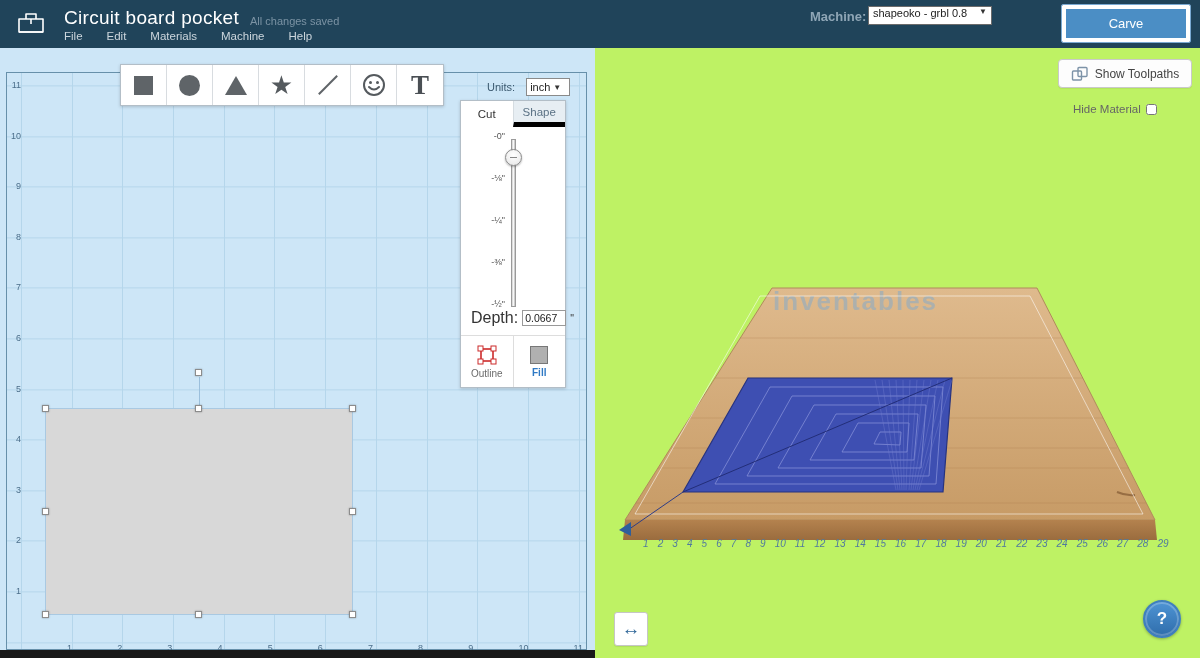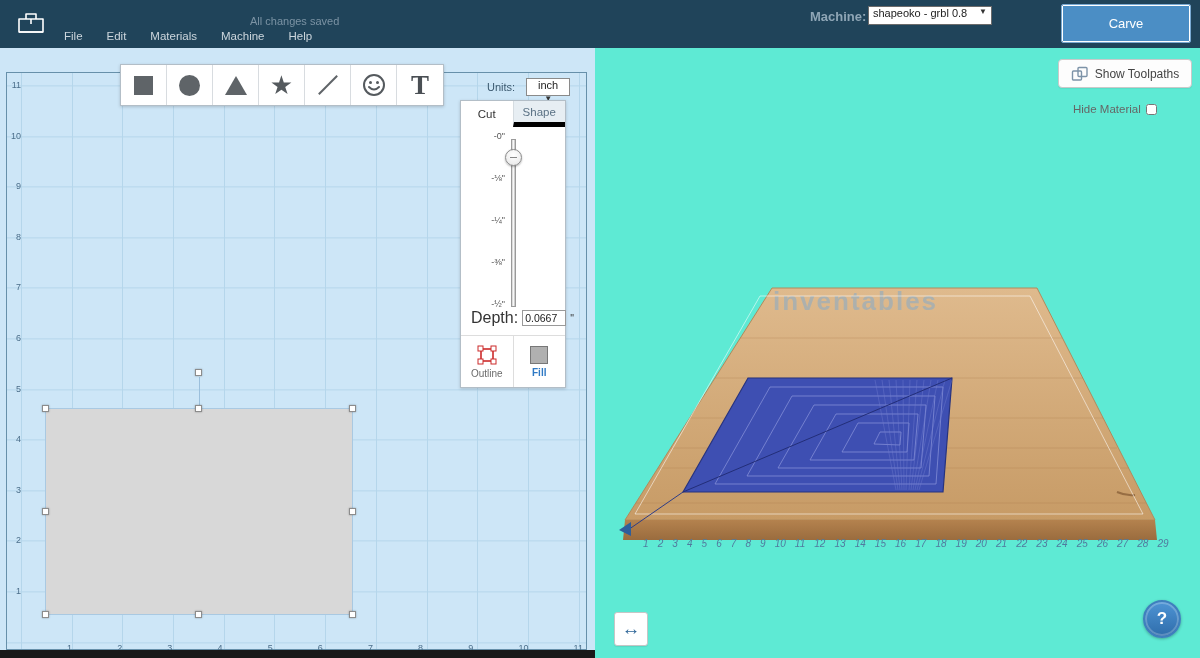--- a/index.html
+++ b/index.html
@@ -10,21 +10,21 @@
   .header { position:absolute; left:0; top:0; width:1200px; height:48px; background:#20445a; }
   .logo { position:absolute; left:16px; top:10px; width:30px; height:26px; }
   .title { position:absolute; left:64px; top:7px; font-size:19px; font-weight:400; color:#ffffff; letter-spacing:.3px; cursor:pointer; }
   .status { position:absolute; left:250px; top:15px; font-size:11px; color:#7b93a4; }
   .menu { position:absolute; left:64px; top:30px; display:flex; gap:24px; }
   .menu-item { font-size:11.5px; color:#ccd6dd; cursor:pointer; }
   .machine-label { position:absolute; left:810px; top:9px; font-size:13px; font-weight:bold; color:#8fa6b6; }
   .machine-select { position:absolute; left:868px; top:6px; width:124px; height:19px; background:#fff; border:1px solid #6b6b6b; font-size:11px; color:#222; display:flex; align-items:flex-start; padding:0 4px; cursor:pointer; }
   .machine-select .val { flex:1; white-space:nowrap; overflow:hidden; }
   .machine-select .arrow { font-size:8px; color:#333; }
-  .carve-btn { position:absolute; left:1062px; top:5px; width:128px; height:37px; background:#4b8ec5; border:1px solid #ffffff; outline:1px solid #79a9d2; color:#fff; font-size:13px; display:flex; align-items:center; justify-content:center; cursor:pointer; border-radius:1px; }
+  .carve-btn { position:absolute; left:1062px; top:5px; width:128px; height:37px; background:#4b8ec5; border:4px solid #ffffff; outline:1px solid #79a9d2; color:#fff; font-size:13px; display:flex; align-items:center; justify-content:center; cursor:pointer; border-radius:1px; }
 
   
   .left-panel { position:absolute; left:0; top:48px; width:595px; height:610px; background:#cde6f7; }
   .canvas2d { position:absolute; left:6px; top:24px; width:581px; height:578px; border:1px solid #6790aa; background-color:#cde6f7;
     background-image:
       repeating-linear-gradient(to right, #b5d6eb 0 1px, transparent 1px 50.7px),
       repeating-linear-gradient(to bottom, #b5d6eb 0 1px, transparent 1px 50.6px);
     background-position: 14px 0, 0 12.4px; }
   .vruler { position:absolute; left:2px; top:7px; width:12px; height:516px; display:flex; flex-direction:column; justify-content:space-between; }
   .vruler span { font-size:9px; line-height:10px; color:#4b6e8a; text-align:right; }
@@ -38,21 +38,21 @@
   .ic-square { width:19px; height:19px; background:#5f6468; }
   .ic-circle { width:21px; height:21px; border-radius:50%; background:#5f6468; }
   .ic-triangle { width:0; height:0; border-left:11px solid transparent; border-right:11px solid transparent; border-bottom:19px solid #5f6468; }
   .ic-star { font-size:26px; line-height:26px; color:#555a5e; }
   .ic-pen { width:26px; height:2px; background:#5f6468; transform:rotate(-45deg); }
   .ic-text { font-family:"Liberation Serif", serif; font-size:27px; font-weight:bold; color:#4a4f54; line-height:27px; }
 
   
   .units { position:absolute; left:487px; top:30px; display:flex; align-items:center; gap:11px; }
   .units .lbl { font-size:11px; color:#3c5a70; }
-  .units-select { width:44px; height:18px; background:#fff; border:1px solid #8a8a8a; font-size:11px; color:#222; display:flex; align-items:center; padding:0 3px; gap:3px; cursor:pointer;flex-direction:column; }
+  .units-select { width:44px; height:18px; background:#fff; border:1px solid #8a8a8a; font-size:11px; color:#222; display:flex; align-items:center; padding:0 3px; gap:3px; cursor:pointer; }
   .units-select .arrow { font-size:8px; color:#333; }
 
   
   .cut-panel { position:absolute; left:460px; top:52px; width:106px; height:288px; background:#fff; border:1px solid #b3bec7; box-shadow:0 1px 3px rgba(0,0,0,.18); }
   .tabs { display:flex; height:26px; }
   .tab { flex:1; display:flex; align-items:center; justify-content:center; font-size:11.5px; cursor:pointer; }
   .tab.active { background:#fff; color:#333; }
   .tab.inactive { background:#e7eef3; color:#5a7184; border-left:1px solid #d5dce1; border-bottom:5px solid #000000; }
   .slider-labels { position:absolute; left:8px; top:31px; width:36px; height:176px; display:flex; flex-direction:column; justify-content:space-between; }
   .slider-labels span { font-size:9px; line-height:8px; color:#555; text-align:right; }
@@ -75,21 +75,21 @@
   .handle { position:absolute; width:7px; height:7px; background:#fff; border:1px solid #8c8c8c; box-shadow:0 0 2px rgba(0,0,0,.35); cursor:pointer; }
   .h-nw{left:-4px;top:-4px} .h-n{left:149px;top:-4px} .h-ne{left:303px;top:-4px}
   .h-w{left:-4px;top:99px} .h-e{left:303px;top:99px}
   .h-sw{left:-4px;top:202px} .h-s{left:149px;top:202px} .h-se{left:303px;top:202px}
   .rot-line { position:absolute; left:153px; top:-32px; width:1px; height:32px; background:#9bbfdc; }
   .rot-handle { left:149px; top:-40px; }
 
   .bottom-strip { position:absolute; left:0; top:602px; width:595px; height:8px; background:#191919; }
 
   
-  .right-panel { position:absolute; left:595px; top:48px; width:605px; height:610px; background:#5eead4; }
+  .right-panel { position:absolute; left:595px; top:48px; width:605px; height:610px; background:#bef264; }
   .show-toolpaths { position:absolute; left:463px; top:11px; width:134px; height:29px; background:#fdfdfd; border:1px solid #c9c9c9; border-radius:4px; display:flex; align-items:center; justify-content:center; gap:6px; font-size:12px; color:#444; cursor:pointer; box-shadow:0 1px 1px rgba(0,0,0,.06); }
   .hide-material { position:absolute; left:478px; top:55px; display:flex; align-items:center; gap:5px; }
   .hide-material .lbl { font-size:11.5px; color:#666; }
   .hide-material input { width:11px; height:11px; cursor:pointer; }
   .scene { position:absolute; left:10px; top:220px; width:580px; height:320px; cursor:grab; }
   .scene-ruler { position:absolute; left:48px; top:490px; width:526px; display:flex; justify-content:space-between; }
   .scene-ruler span { font-size:10px; font-style:italic; color:#517a9e; }
   .expand-btn { position:absolute; left:19px; top:564px; width:34px; height:34px; background:#fff; border:1px solid #c6c6c6; border-radius:3px; display:flex; align-items:center; justify-content:center; font-size:19px; font-weight:bold; color:#2d6597; cursor:pointer; box-shadow:0 1px 1px rgba(0,0,0,.08); }
   .help-btn { position:absolute; left:548px; top:552px; width:38px; height:38px; border-radius:50%; background:linear-gradient(#4e94d4,#2f6dab); border:2px solid #3f7fbd; box-shadow:0 1px 3px rgba(0,0,0,.3), inset 0 0 0 2px rgba(255,255,255,.22); color:#fff; font-size:17px; font-weight:bold; display:flex; align-items:center; justify-content:center; cursor:pointer; }
 </style>
@@ -100,20 +100,21 @@
 
   <div class="header">
     <svg class="logo" viewBox="0 0 30 26">
       <g fill="none" stroke="#ffffff" stroke-width="1.6" stroke-linejoin="round">
         <path d="M3 22 V9 H27 V22 Z"></path>
         <path d="M10 9 V4 H20 V9"></path>
         <path d="M15 9 V14"></path>
         <path d="M3 22 H27"></path>
       </g>
     </svg>
+    <div class="title">Circuit board pocket</div>
     <div class="status">All changes saved</div>
     <div class="menu">
         <span class="menu-item">File</span>
         <span class="menu-item">Edit</span>
         <span class="menu-item">Materials</span>
         <span class="menu-item">Machine</span>
         <span class="menu-item">Help</span>
       </div>
     <div class="machine-label">Machine:</div>
     <div class="machine-select">

